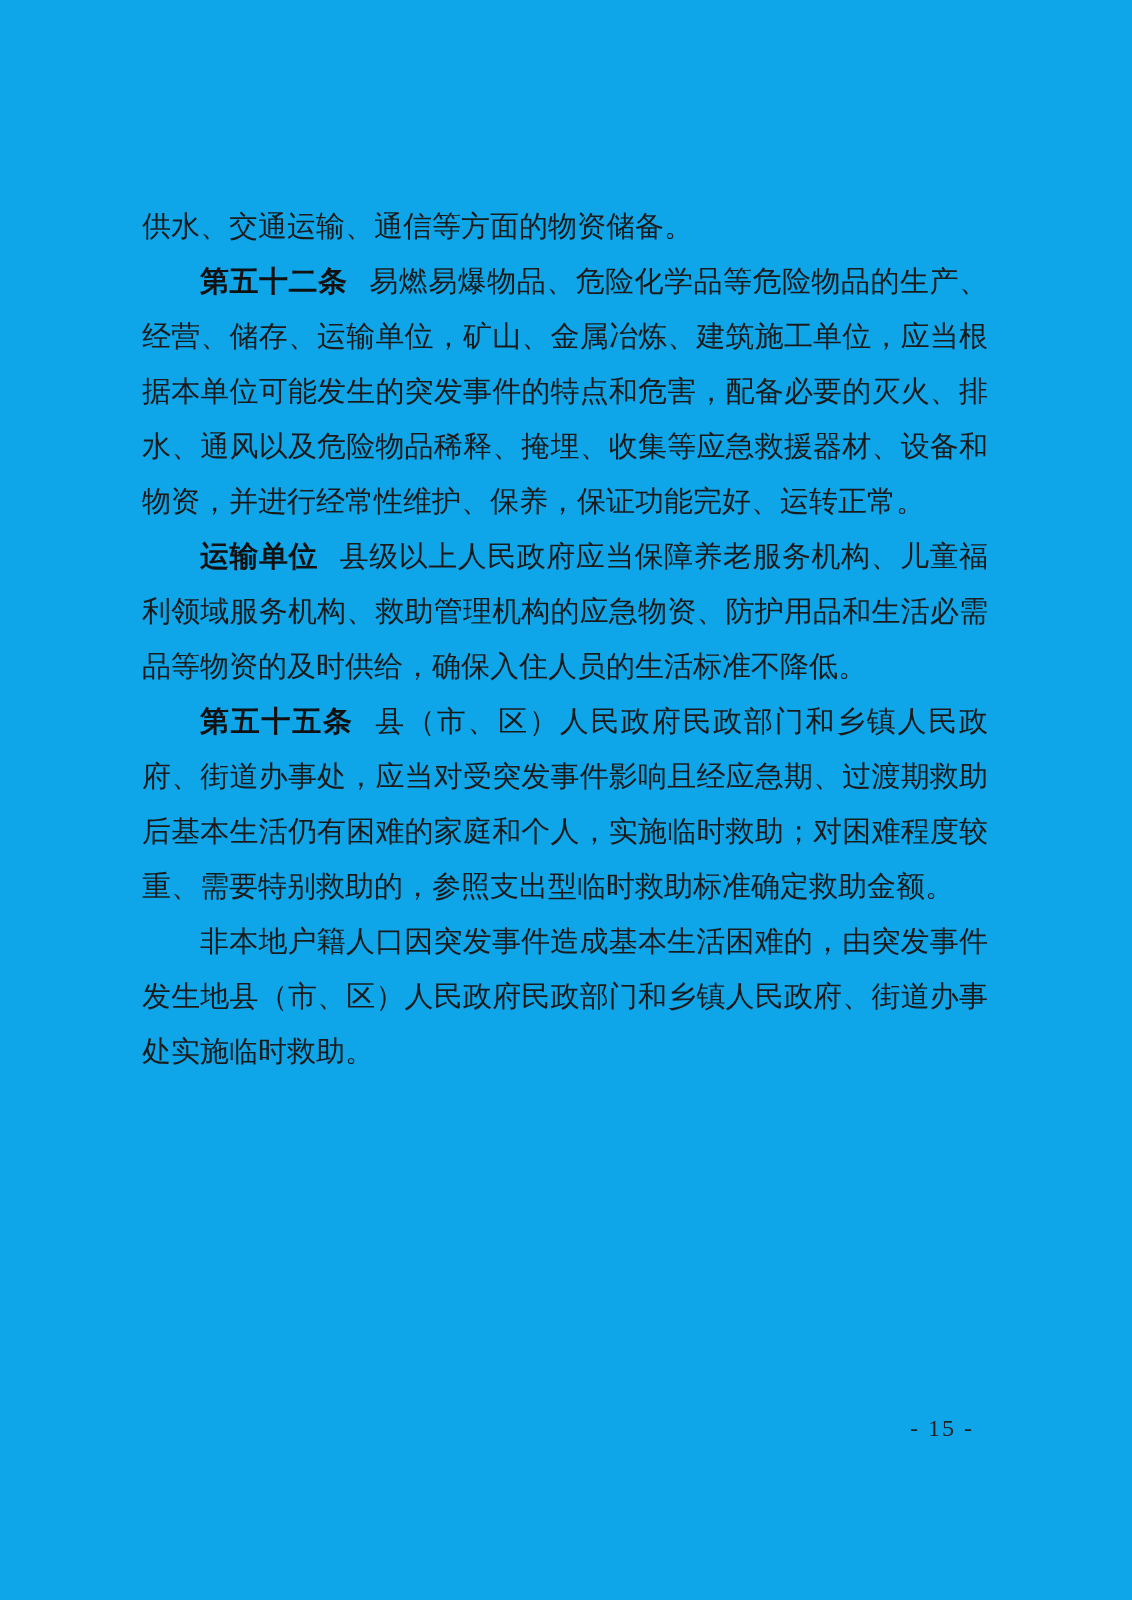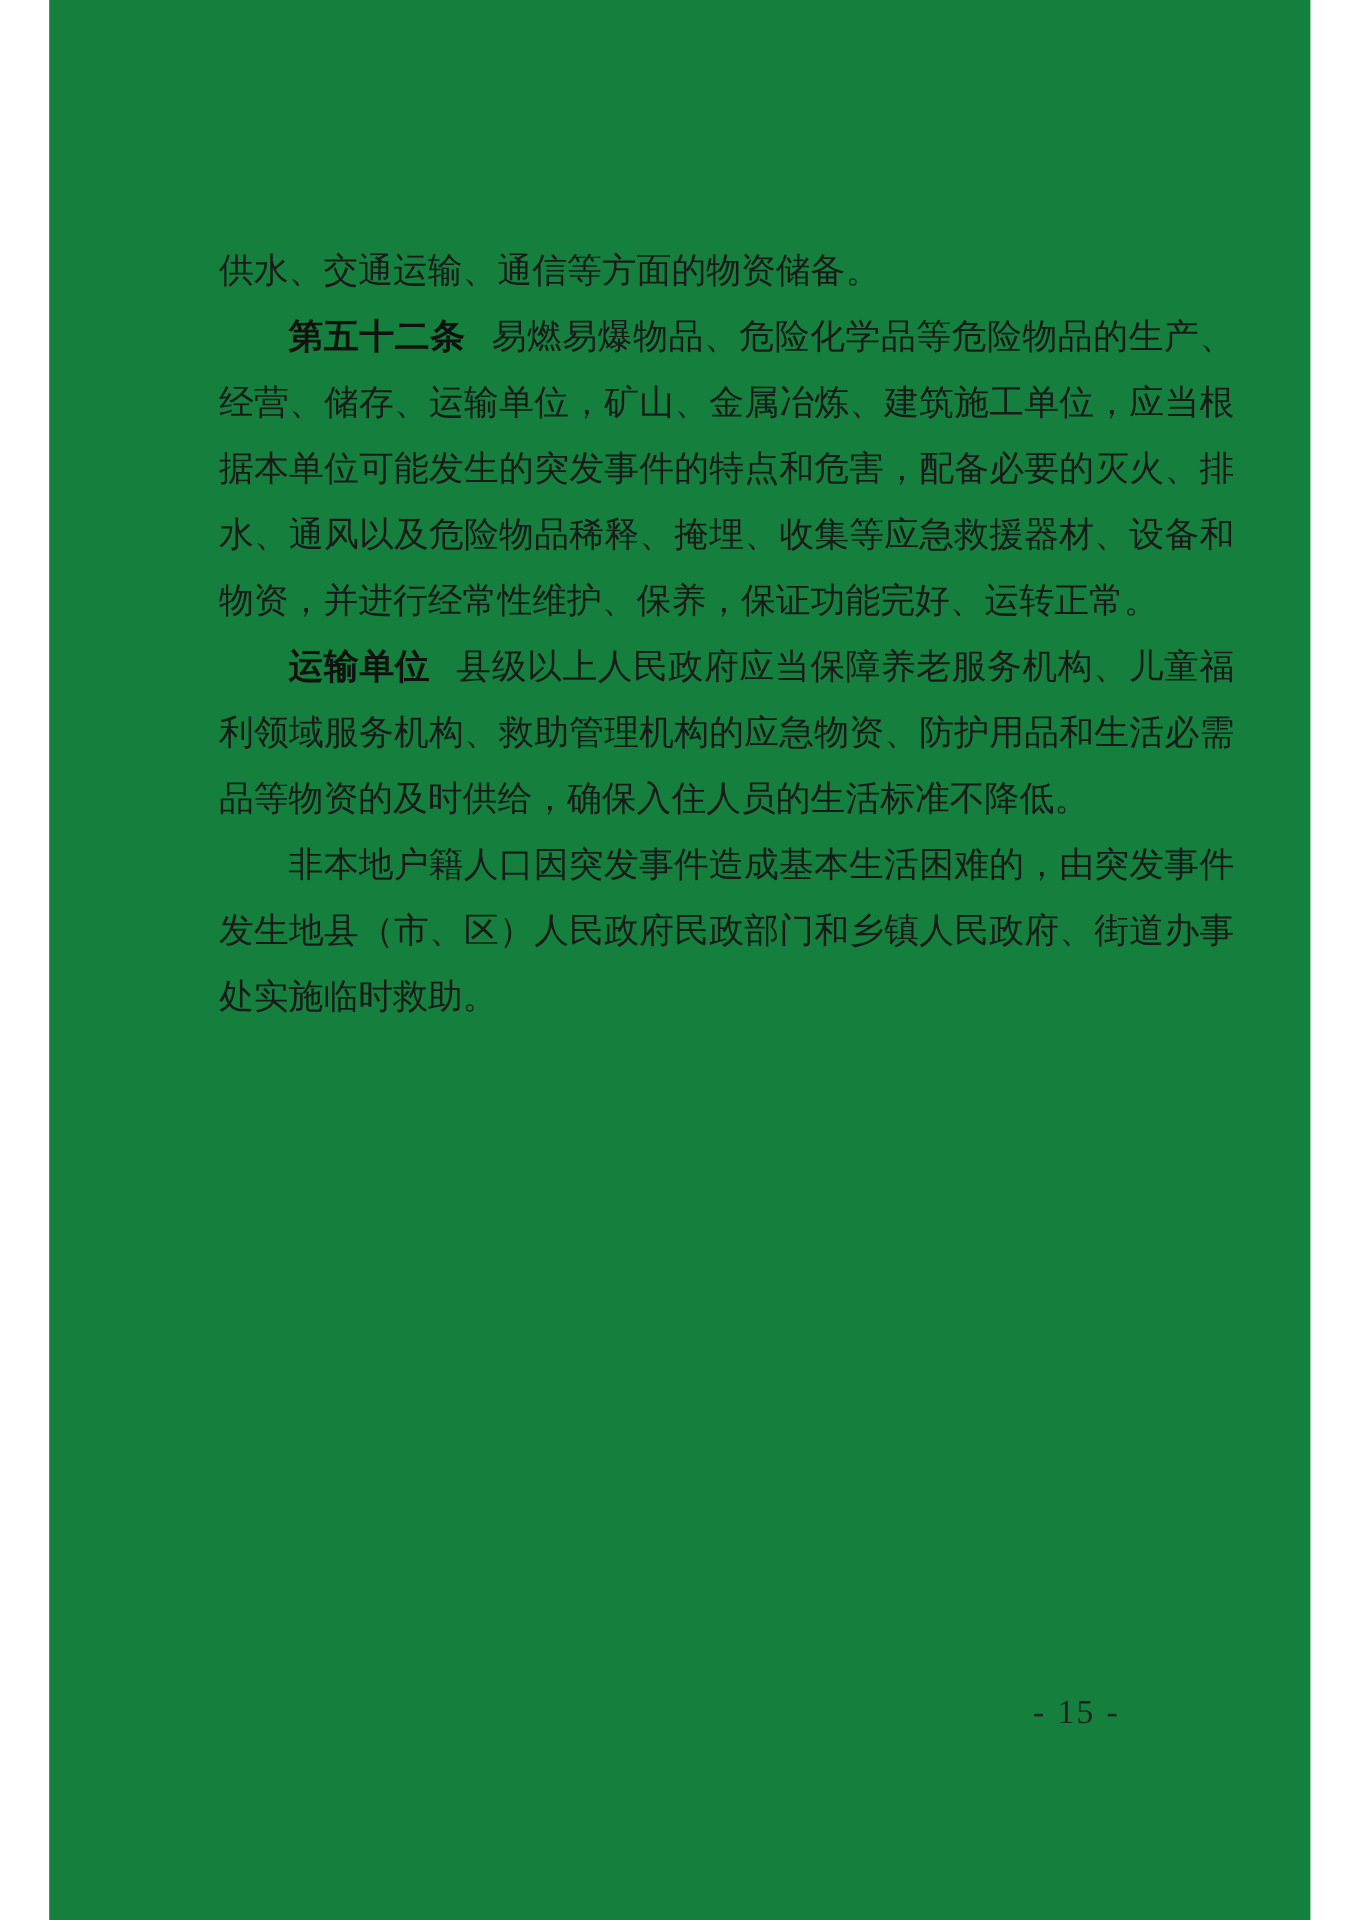--- a/index.html
+++ b/index.html
@@ -2,28 +2,27 @@
 <html lang="zh"><head>
 <meta charset="utf-8">
 <style>
   html, body {
     margin: 0;
     padding: 0;
     background: #ffffff;
   }
   .page {
     position: relative;
-    width: 1032px;
+    width: 1132px;
     height: 1600px;
     margin: 0 auto;
-    background: #15803d;
+    background: #0ea5e9;
     overflow: hidden;
     font-family: "Liberation Serif", "DejaVu Serif", serif;
     color: #1a1a1a;
-    padding-left: 19px;
   }
   .content {
     position: absolute;
     left: 142px;
     top: 199px;
     width: 846px;
   }
   .par {
     margin: 0;
     font-size: 29px;
@@ -38,40 +37,41 @@
   .artnum {
     font-weight: 700;
     font-family: "Liberation Sans", "DejaVu Sans", sans-serif;
     margin-right: 0.75em;
     color: #111111;
   }
   .footer {
     position: absolute;
     top: 1408px;
     right: 158px;
-    font-size: 28px;
+    font-size: 24px;
     line-height: 40px;
     letter-spacing: 2px;
     color: #222222;
     font-family: "Liberation Serif", "DejaVu Serif", serif;
   }
 </style>
 </head>
 <body>
 
 <div class="page">
   <div class="content">
 
     <p class="par"><span>供水、交通运输、通信等方面的物资储备。</span></p>
 
     <p class="par indent"><b class="artnum">第五十二条</b><span>易燃易爆物品、危险化学品等危险物品的生产、经营、储存、运输单位，矿山、金属冶炼、建筑施工单位，应当根据本单位可能发生的突发事件的特点和危害，配备必要的灭火、排水、通风以及危险物品稀释、掩埋、收集等应急救援器材、设备和物资，并进行经常性维护、保养，保证功能完好、运转正常。</span></p>
 
 
     <p class="par indent"><b class="artnum">运输单位</b><span>县级以上人民政府应当保障养老服务机构、儿童福利领域服务机构、救助管理机构的应急物资、防护用品和生活必需品等物资的及时供给，确保入住人员的生活标准不降低。</span></p>
 
+    <p class="par indent"><b class="artnum">第五十五条</b><span>县（市、区）人民政府民政部门和乡镇人民政府、街道办事处，应当对受突发事件影响且经应急期、过渡期救助后基本生活仍有困难的家庭和个人，实施临时救助；对困难程度较重、需要特别救助的，参照支出型临时救助标准确定救助金额。</span></p>
 
     <p class="par indent"><span>非本地户籍人口因突发事件造成基本生活困难的，由突发事件发生地县（市、区）人民政府民政部门和乡镇人民政府、街道办事处实施临时救助。</span></p>
 
 
   </div>
 
   <div class="footer">- 15 -</div>
 </div>
 
 </body></html>

